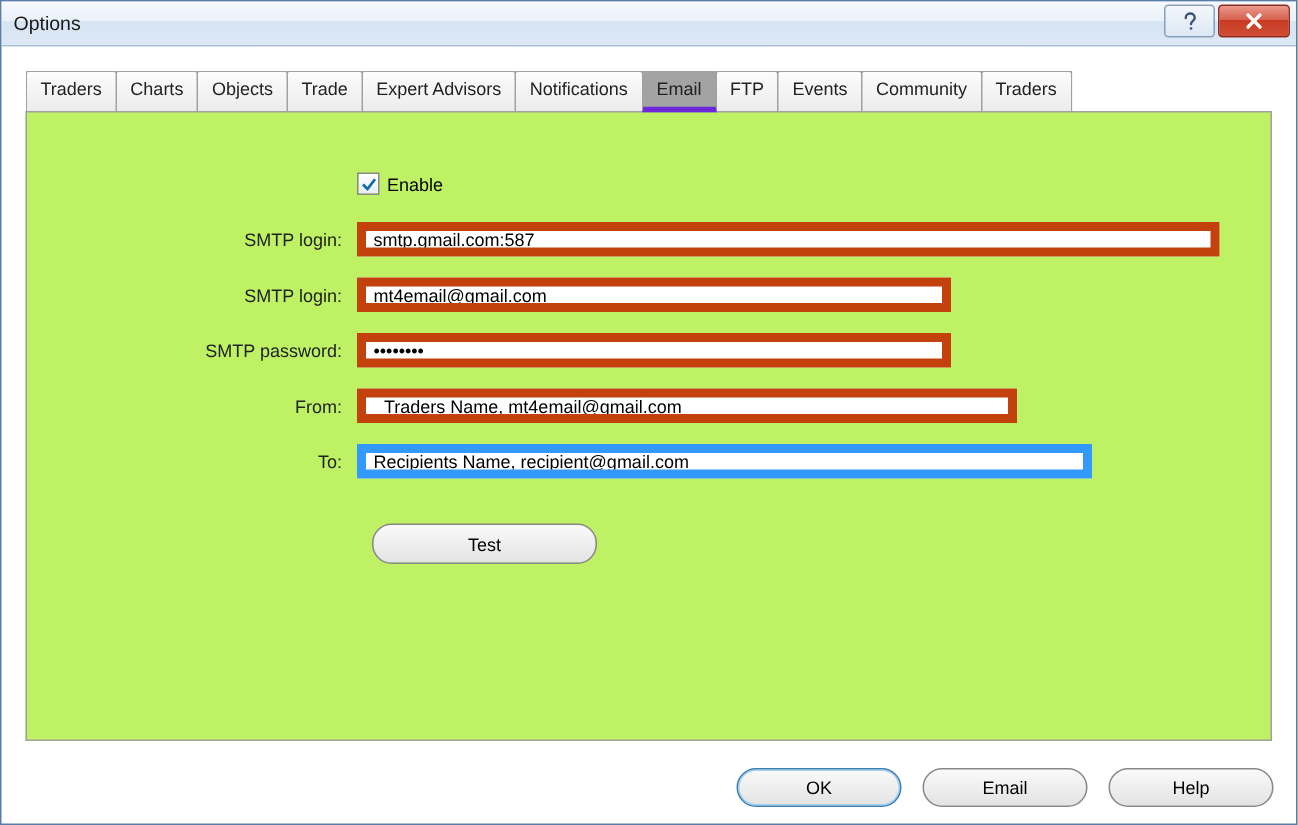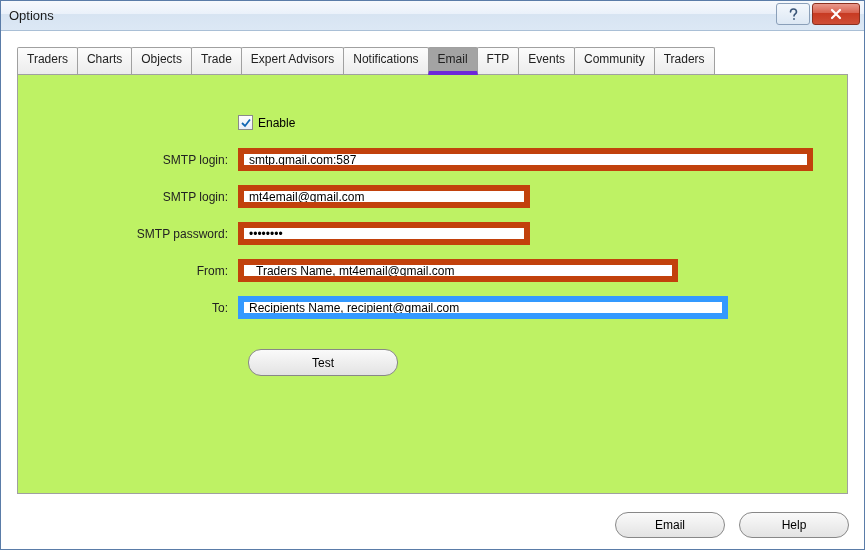--- a/index.html
+++ b/index.html
@@ -104,21 +104,21 @@
     }
     .form-input {
       height: 23px;
       border: 6px solid #c2410c;
       padding: 2px 5px;
       font-size: 12px;
       font-family: inherit;
       background: #fff;
     }
     .input-full { width: 575px; }
-    .input-med { width: 292px; }
+    .input-med { width: 396px; }
     .input-lg { width: 440px; padding-left: 12px; }
     .input-to {
       width: 490px;
       border-color: #3399ff;
     }
     .check-row {
       display: flex;
       align-items: center;
       margin-left: 190px;
       margin-bottom: 18px;
@@ -237,15 +237,16 @@
 
       <div class="test-row">
         <button class="btn test-btn">Test</button>
       </div>
 
     </div>
   </div>
 </div>
 
 <div class="button-bar">
+  <button class="btn primary">OK</button>
   <button class="btn">Email</button>
   <button class="btn">Help</button>
 </div>
 
 </body></html>

